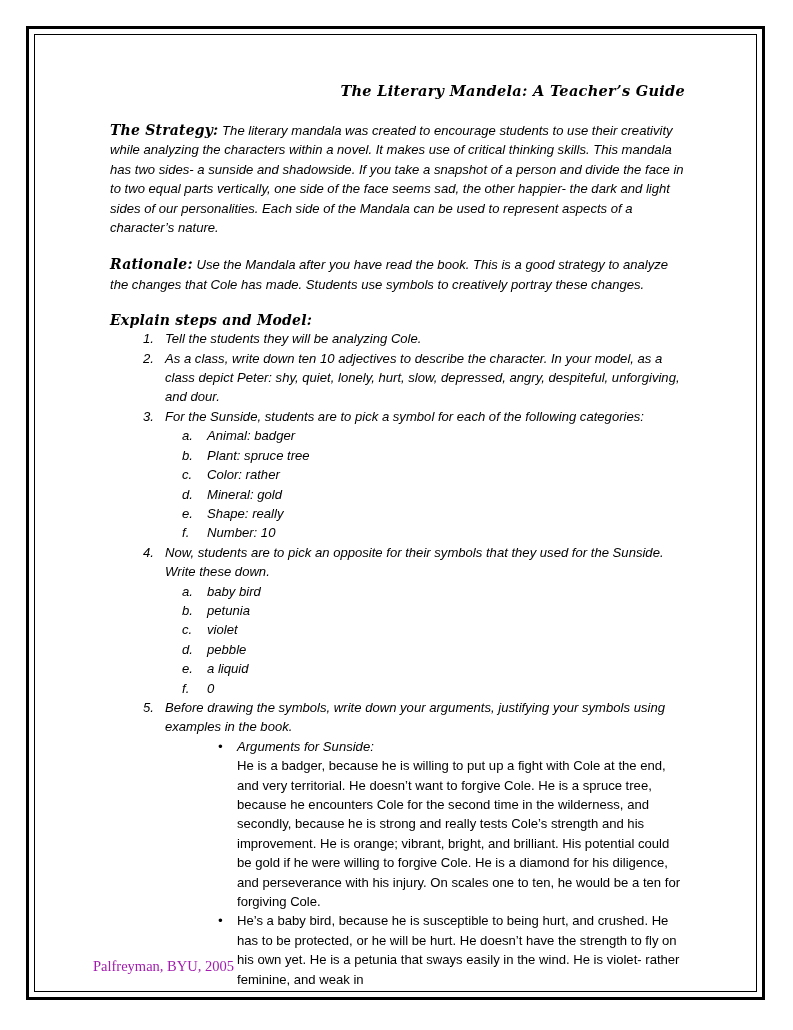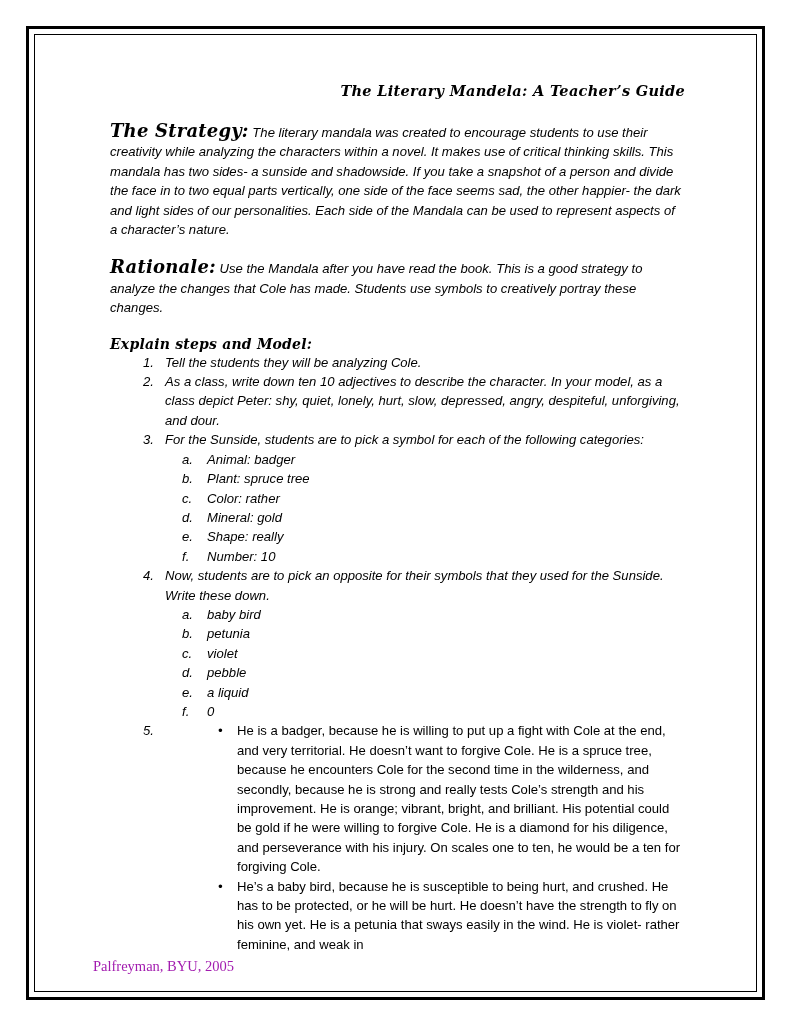--- a/index.html
+++ b/index.html
@@ -68,21 +68,21 @@
     font-style: italic;
     font-size: 13.1px;
     line-height: 19.4px;
     margin: 0 0 18px 0;
     text-align: left;
   }
   .para .lead {
     font-family: "DejaVu Serif", serif;
     font-style: italic;
     font-weight: bold;
-    font-size: 18px;
+    font-size: 14px;
     letter-spacing: 0.2px;
     margin-top: 44px;
   }
 
   .block-head {
     margin: 12px 0 1px 0;
   }
 
   
   ol.level1 {
@@ -219,24 +219,25 @@
         <li><span class="marker">a.</span><span>baby bird</span></li>
         <li><span class="marker">b.</span><span>petunia</span></li>
         <li><span class="marker">c.</span><span>violet</span></li>
         <li><span class="marker">d.</span><span>pebble</span></li>
         <li><span class="marker">e.</span><span>a liquid</span></li>
         <li><span class="marker">f.</span><span>0</span></li>
       </ol>
     </li>
 
     <li>
-      <span class="marker">5.</span>
+      <span class="marker">5.</span><span>Before drawing the symbols, write down your arguments, justifying your symbols using examples in the book.</span>
       <ul class="bullets">
         <li>
           <span class="bullet-dot">•</span>
+          <div class="bullet-head italic">Arguments for Sunside:</div>
           <div class="bullet-body">He is a badger, because he is willing to put up a fight with Cole at the end, and very territorial.  He doesn’t want to forgive Cole.  He is a spruce tree, because he encounters Cole for the second time in the wilderness, and secondly, because he is strong and really tests Cole’s strength and his improvement.  He is orange; vibrant, bright, and brilliant.  His potential could be gold if he were willing to forgive Cole.  He is a diamond for his diligence, and perseverance with his injury.  On scales one to ten, he would be a ten for forgiving Cole.</div>
         </li>
         <li>
           <span class="bullet-dot">•</span>
           <div class="bullet-body">He’s a baby bird, because he is susceptible to being hurt, and crushed.  He has to be protected, or he will be hurt.  He doesn’t have the strength to fly on his own yet.  He is a petunia that sways easily in the wind.  He is violet- rather feminine, and weak in</div>
         </li>
       </ul>
     </li>
 
   </ol>

